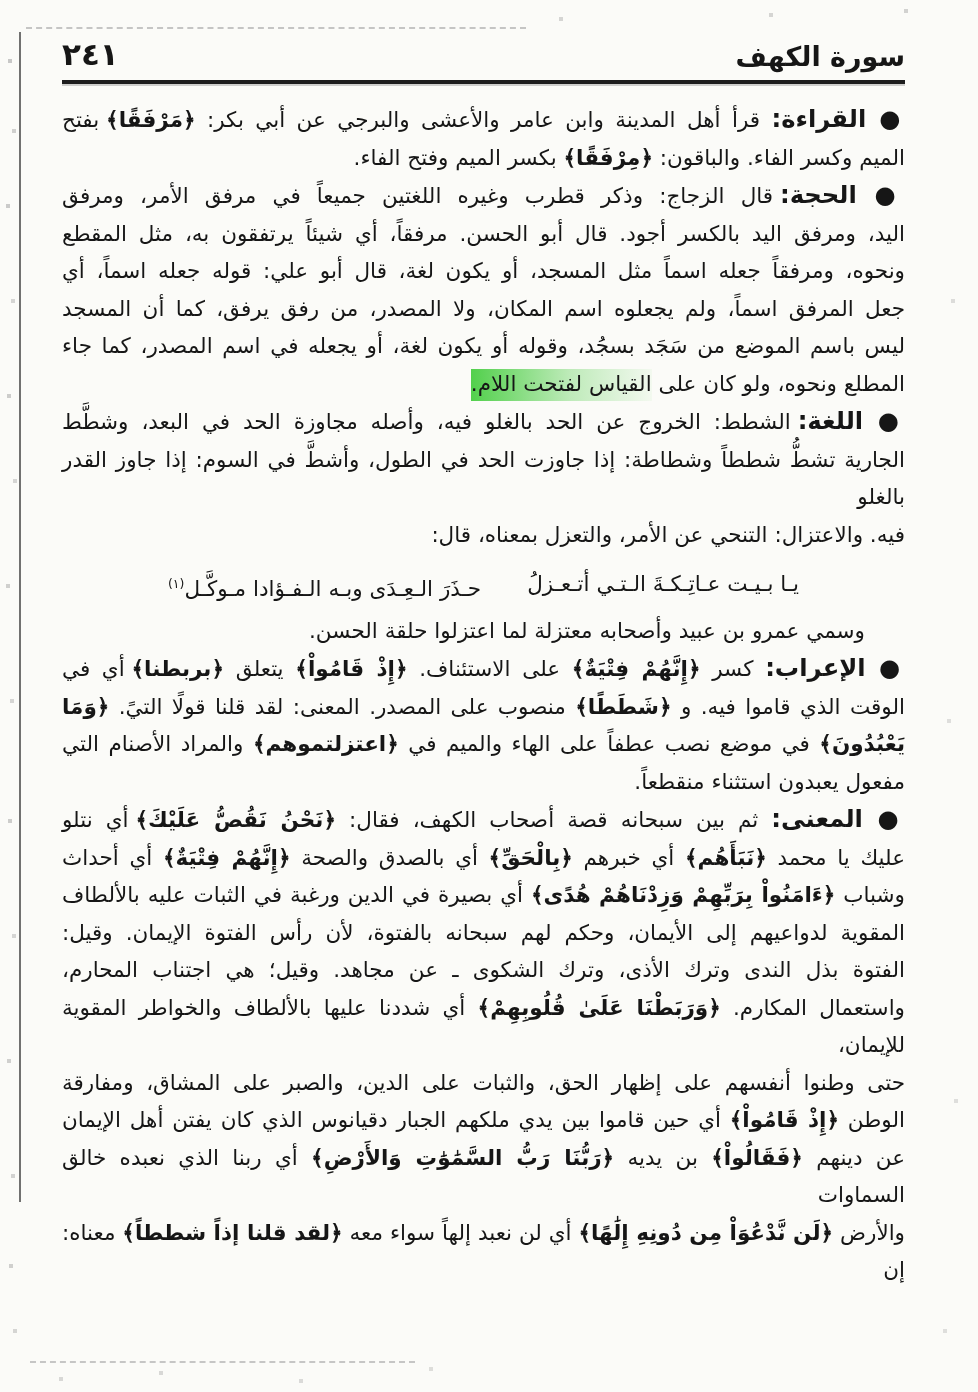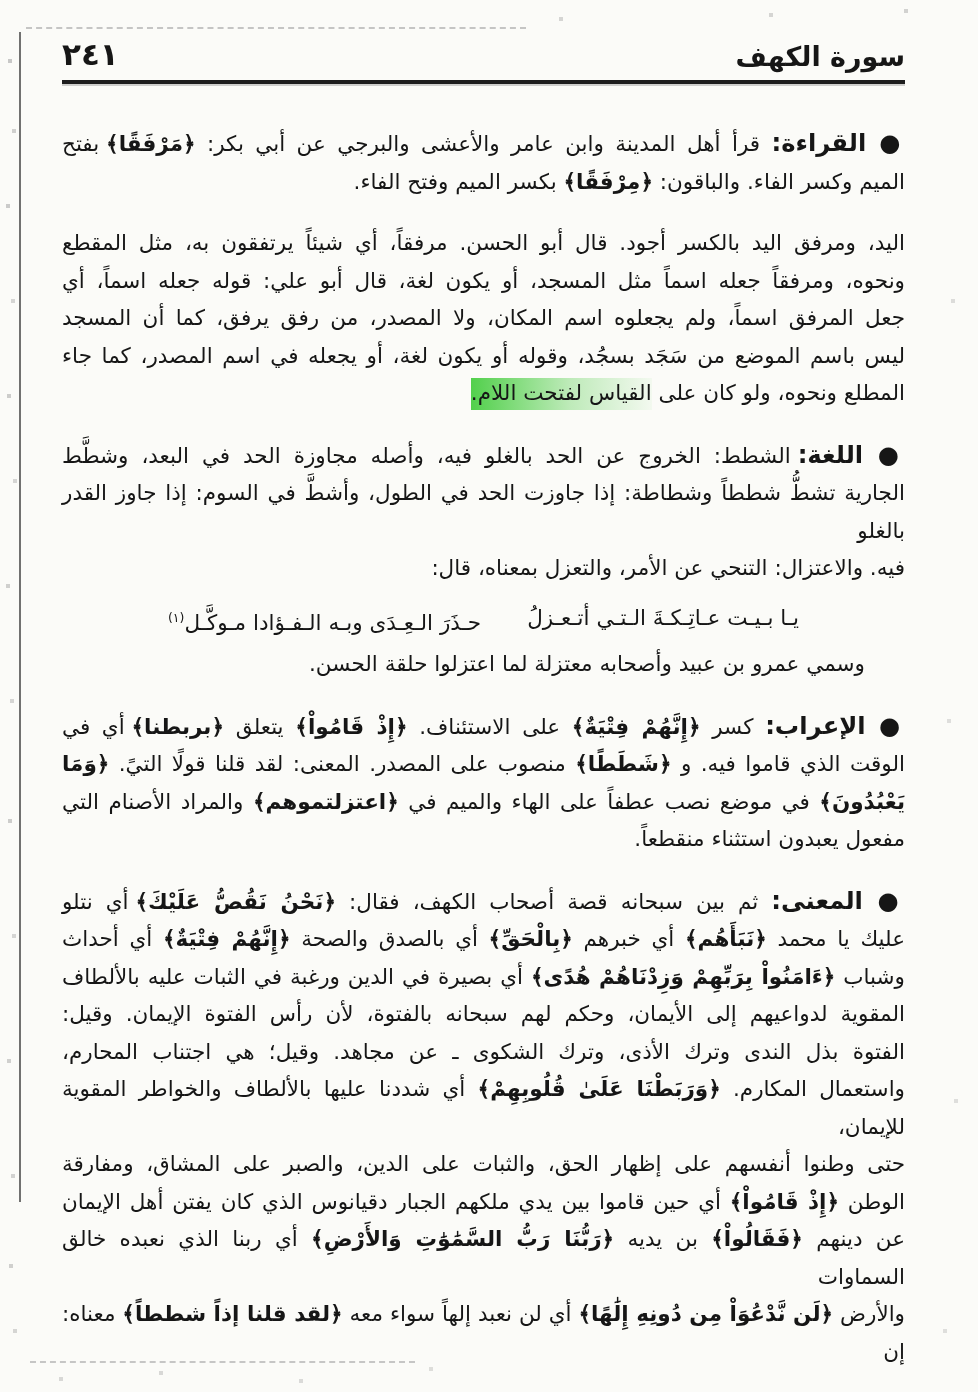--- a/index.html
+++ b/index.html
@@ -34,21 +34,21 @@
       948px 720px 0 1px rgba(140,140,140,.26), 955px 1100px 0 1px rgba(140,140,140,.26),
       944px 1330px 0 1px rgba(140,140,140,.26);
   }
   
   .inner{margin:0 73px 0 62px;}
   .header{display:flex;justify-content:space-between;align-items:flex-end;padding-top:36px;}
   .surah{font-weight:bold;font-size:27px;}
   .pnum{font-weight:bold;font-size:31px;letter-spacing:2px;}
   .hrule{margin-top:8px;height:4px;background:#1d1d1d;box-shadow:0 2px 0 rgba(70,70,70,.25);}
   .content{padding-top:16px;font-size:21.5px;line-height:37.5px;}
-  .para{margin-top:24px;}
+  .para{margin-top:0;}
   .tline{text-align:justify;text-align-last:justify;text-justify:inter-word;}
   .tline.tlast{text-align-last:start;}
   .hd{font-weight:bold;font-size:1.13em;}
   .b{font-weight:bold;}
   .hl{
     background:linear-gradient(to left,
       rgba(110,214,100,0.06) 0%,
       rgba(100,210,92,0.40) 45%,
       #52d04c 100%);
     padding:2px 0 5px;
@@ -73,20 +73,21 @@
       <div class="pnum">٢٤١</div>
     </div>
     <div class="hrule"></div>
 
     <div class="content">
       <div class="para">
           <div class="tline"><span class="hd">● </span><span class="hd">القراءة:</span><span> قرأ أهل المدينة وابن عامر والأعشى والبرجي عن أبي بكر: </span><span class="b">﴿مَرْفَقًا﴾</span><span> بفتح</span></div>
           <div class="tline tlast"><span>الميم وكسر الفاء. والباقون: </span><span class="b">﴿مِرْفَقًا﴾</span><span> بكسر الميم وفتح الفاء.</span></div>
         </div>
       <div class="para">
+          <div class="tline"><span class="hd">● </span><span class="hd">الحجة:</span><span> قال الزجاج: وذكر قطرب وغيره اللغتين جميعاً في مرفق الأمر، ومرفق</span></div>
           <div class="tline"><span>اليد، ومرفق اليد بالكسر أجود. قال أبو الحسن. مرفقاً، أي شيئاً يرتفقون به، مثل المقطع</span></div>
           <div class="tline"><span>ونحوه، ومرفقاً جعله اسماً مثل المسجد، أو يكون لغة، قال أبو علي: قوله جعله اسماً، أي</span></div>
           <div class="tline"><span>جعل المرفق اسماً، ولم يجعلوه اسم المكان، ولا المصدر، من رفق يرفق، كما أن المسجد</span></div>
           <div class="tline"><span>ليس باسم الموضع من سَجَد بسجُد، وقوله أو يكون لغة، أو يجعله في اسم المصدر، كما جاء</span></div>
           <div class="tline tlast"><span>المطلع ونحوه، ولو كان على </span><span class="hl">القياس لفتحت اللام.</span></div>
         </div>
       <div class="para">
           <div class="tline"><span class="hd">● </span><span class="hd">اللغة:</span><span> الشطط: الخروج عن الحد بالغلو فيه، وأصله مجاوزة الحد في البعد، وشطَّط</span></div>
           <div class="tline"><span>الجارية تشطُّ شططاً وشطاطة: إذا جاوزت الحد في الطول، وأشطَّ في السوم: إذا جاوز القدر بالغلو</span></div>
           <div class="tline tlast"><span>فيه. والاعتزال: التنحي عن الأمر، والتعزل بمعناه، قال:</span></div>

